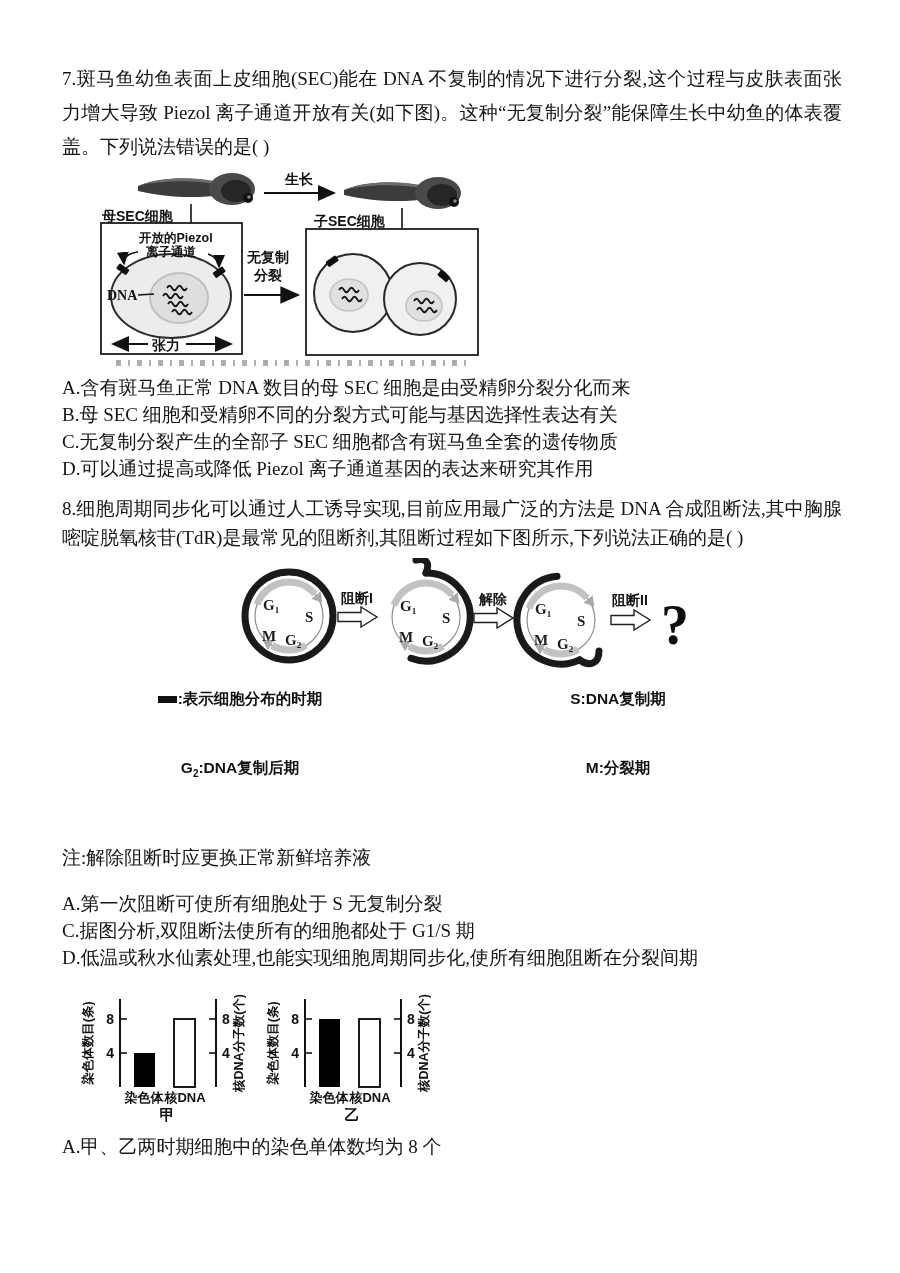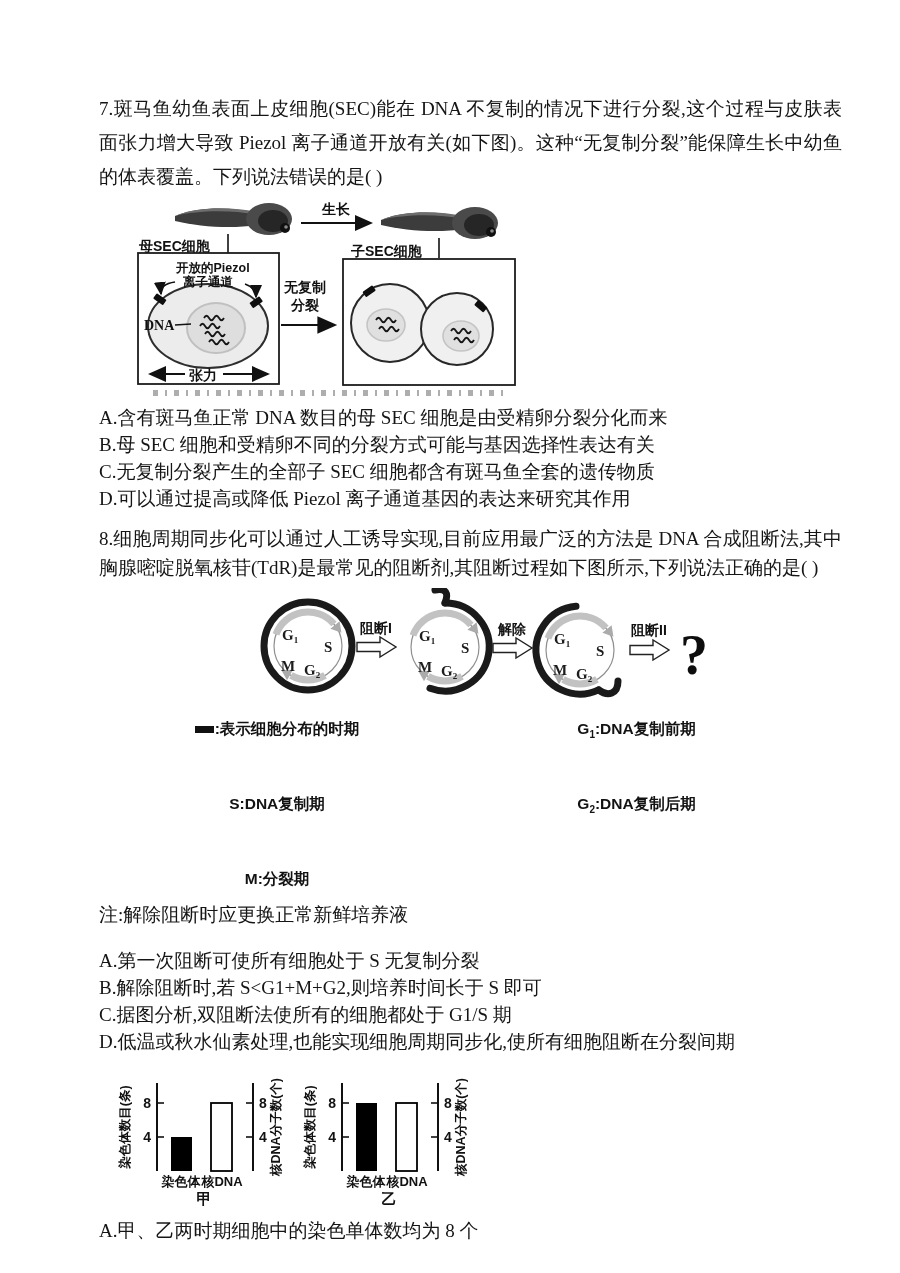--- a/index.html
+++ b/index.html
@@ -1,18 +1,18 @@
 <!DOCTYPE html>
 <html><head>
 <meta charset="utf-8">
 <style>
   html,body{margin:0;padding:0;background:#ffffff;}
   body{width:900px;height:1273px;overflow:hidden;
        font-family:"Liberation Serif","DejaVu Serif",serif;color:#151515;}
-  .page{padding:92px 58px 0 62px;margin-left:37px;}
+  .page{padding:62px 58px 0 62px;}
   .stem{font-size:19px;text-align:justify;margin:0;}
   .stem.lh34{line-height:34px;}
   .stem.lh29{line-height:29px;}
   .opt{font-size:19px;line-height:27px;}
   .opts{margin-top:6px;}
   .note{font-size:19px;line-height:27px;margin-top:12px;}
   .figwrap{position:relative;}
   svg text{font-family:"Liberation Sans","DejaVu Sans",sans-serif;}
   .fl{font-size:14px;font-weight:bold;fill:#111;}
   .fl12{font-size:12.5px;font-weight:bold;fill:#111;}
@@ -172,33 +172,31 @@
         </g>
 
         <text x="396" y="47" class="fl" text-anchor="middle">阻断II</text>
         <use href="#blockArrow" xlink:href="#blockArrow" transform="translate(377,62)"></use>
 
         <text x="427" y="86" class="qmark">?</text>
       </svg>
 
       <div class="legend">
         <div class="cell"><span class="barsym"></span><span>:表示细胞分布的时期</span></div>
-        <div class="cell"><span>G</span><sub>1</sub><span>:DNA复制前期</span></div>
         <div class="cell"><span>S</span><span>:DNA复制期</span></div>
         <div class="cell"><span>G</span><sub>2</sub><span>:DNA复制后期</span></div>
         <div class="cell"><span>M</span><span>:分裂期</span></div>
         <div class="cell"></div>
       </div>
     </div>
 
     <p class="note">注:解除阻断时应更换正常新鲜培养液</p>
 
     <div class="opts">
       <div class="opt">A.第一次阻断可使所有细胞处于 S 无复制分裂</div>
-      <div class="opt">B.解除阻断时,若 S&lt;G1+M+G2,则培养时间长于 S 即可</div>
       <div class="opt">C.据图分析,双阻断法使所有的细胞都处于 G1/S 期</div>
       <div class="opt">D.低温或秋水仙素处理,也能实现细胞周期同步化,使所有细胞阻断在分裂间期</div>
     </div>
   </section>
 
   <section class="mt10">
 
     <div style="margin:14px 0 8px 18px;display:flex;gap:10px;">
 
       <svg width="175" height="140" viewBox="0 0 175 140" xmlns="http://www.w3.org/2000/svg">

